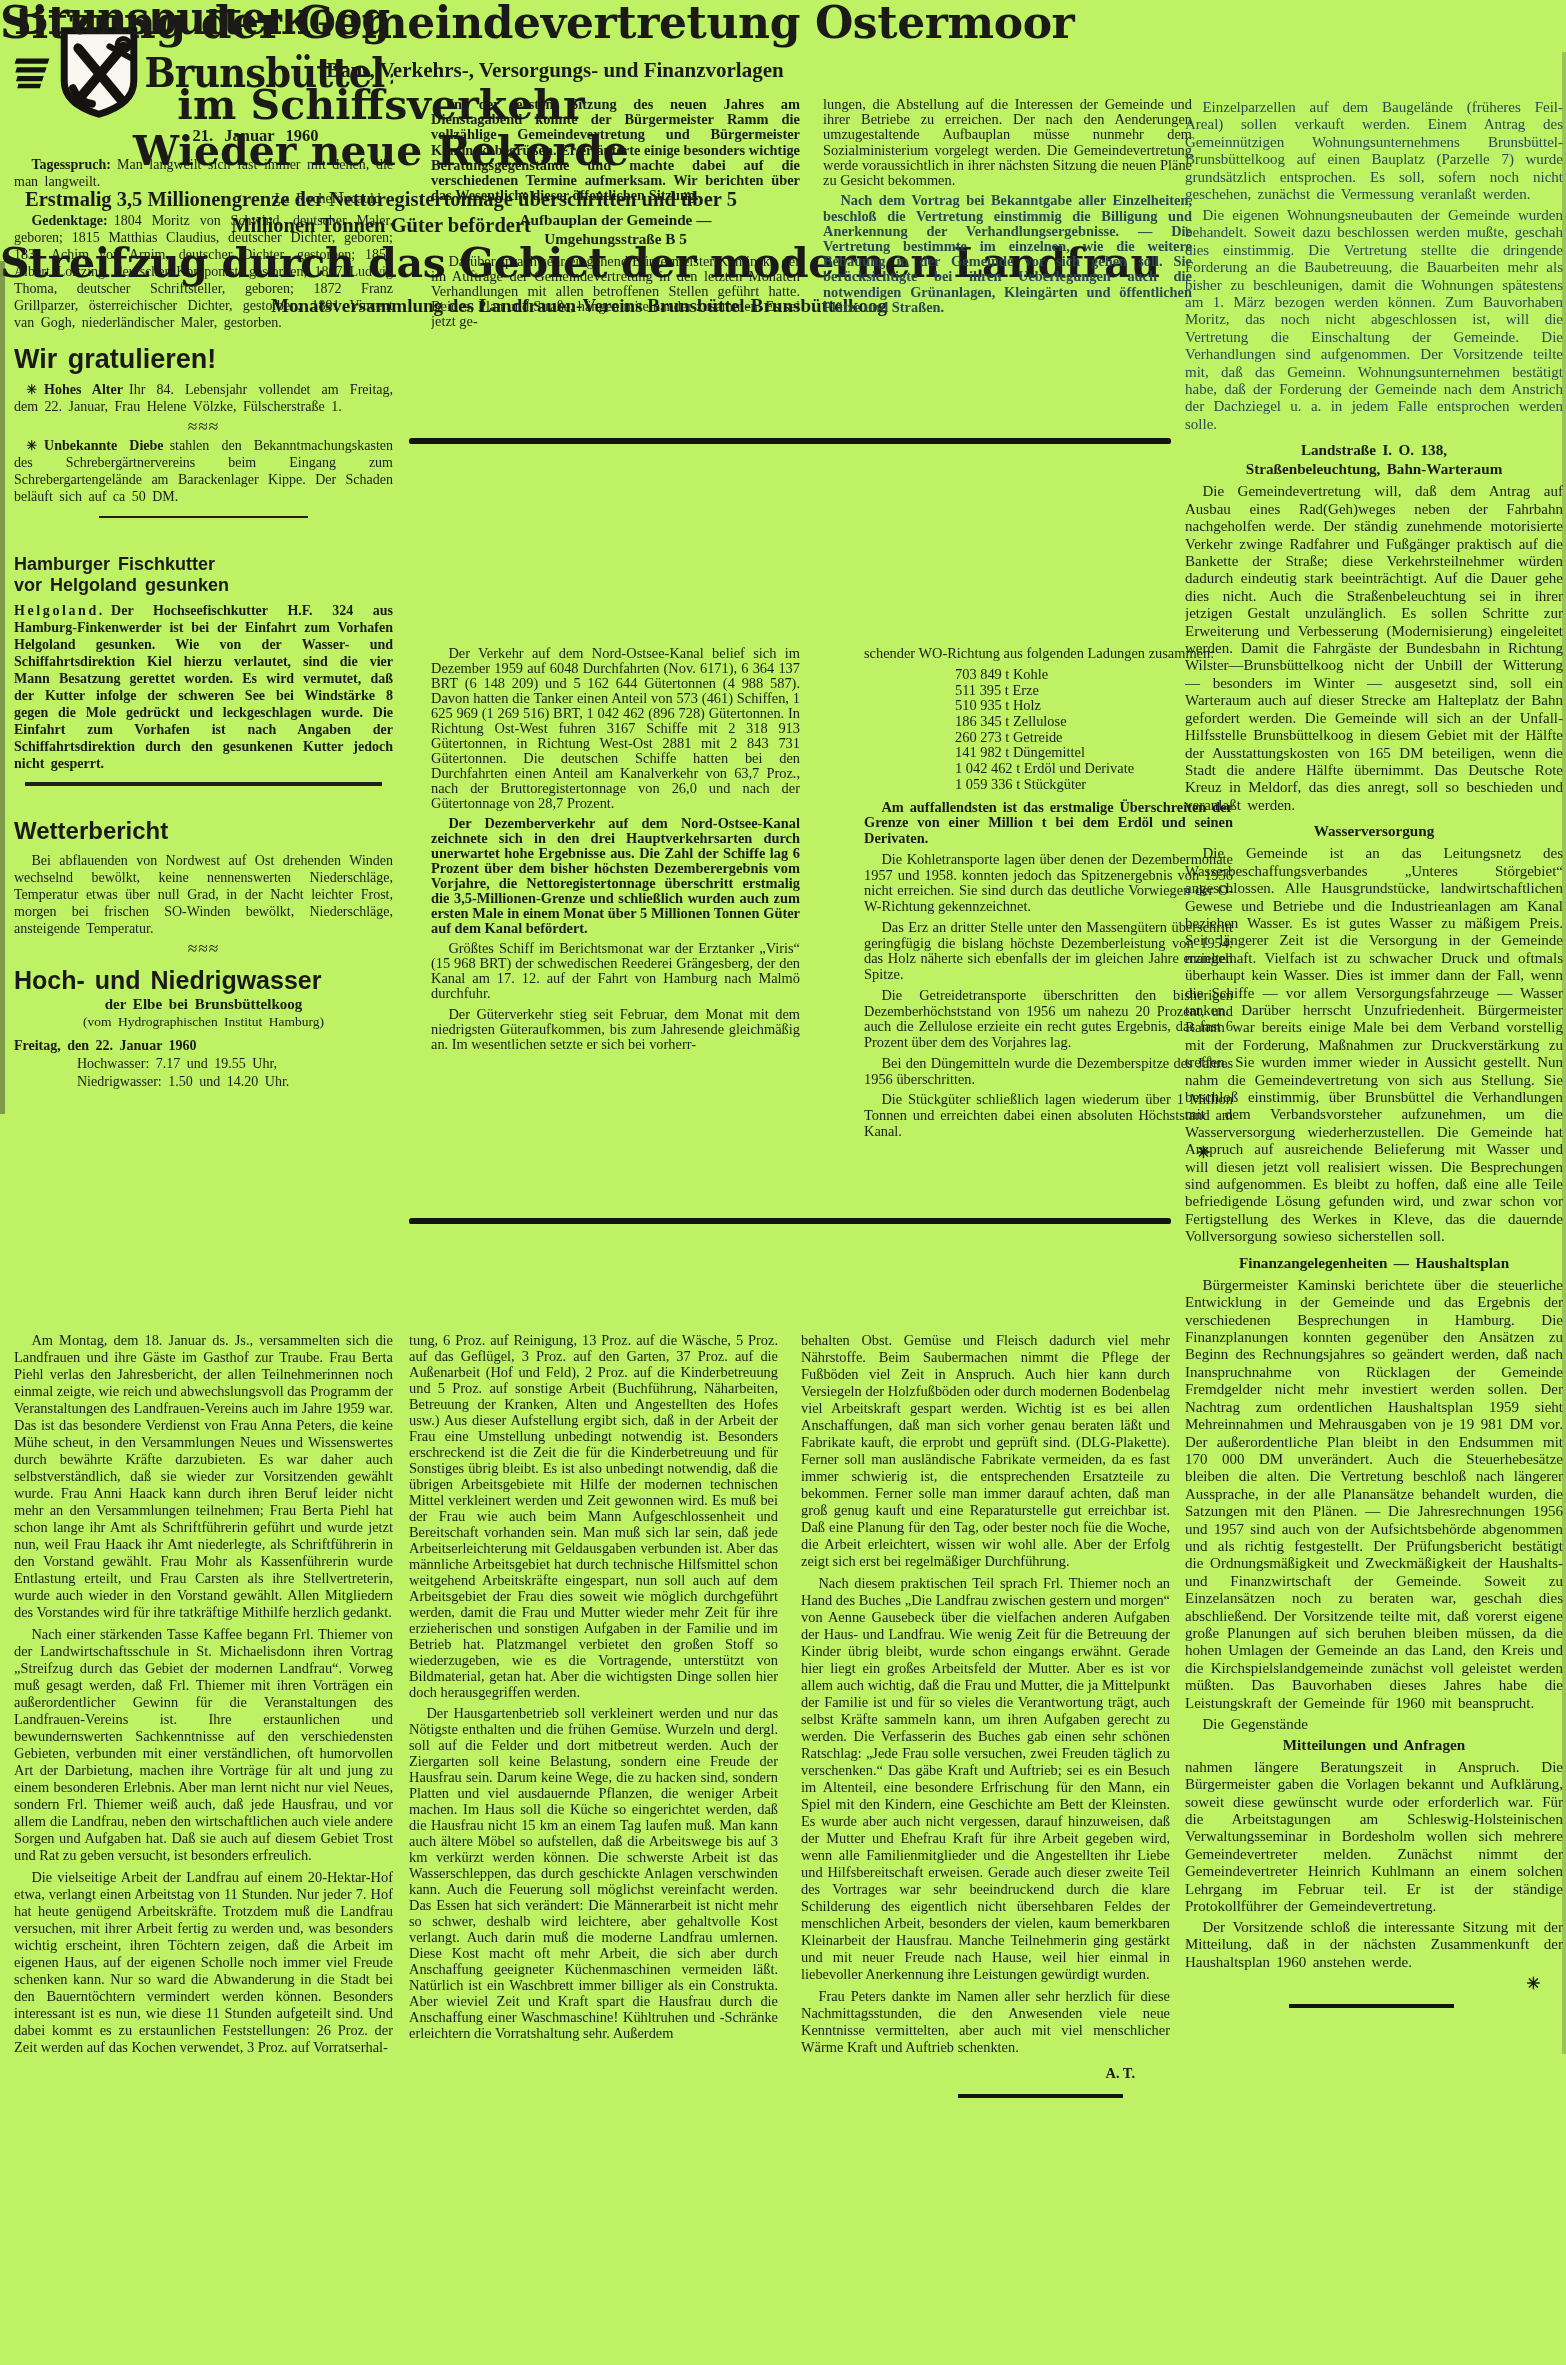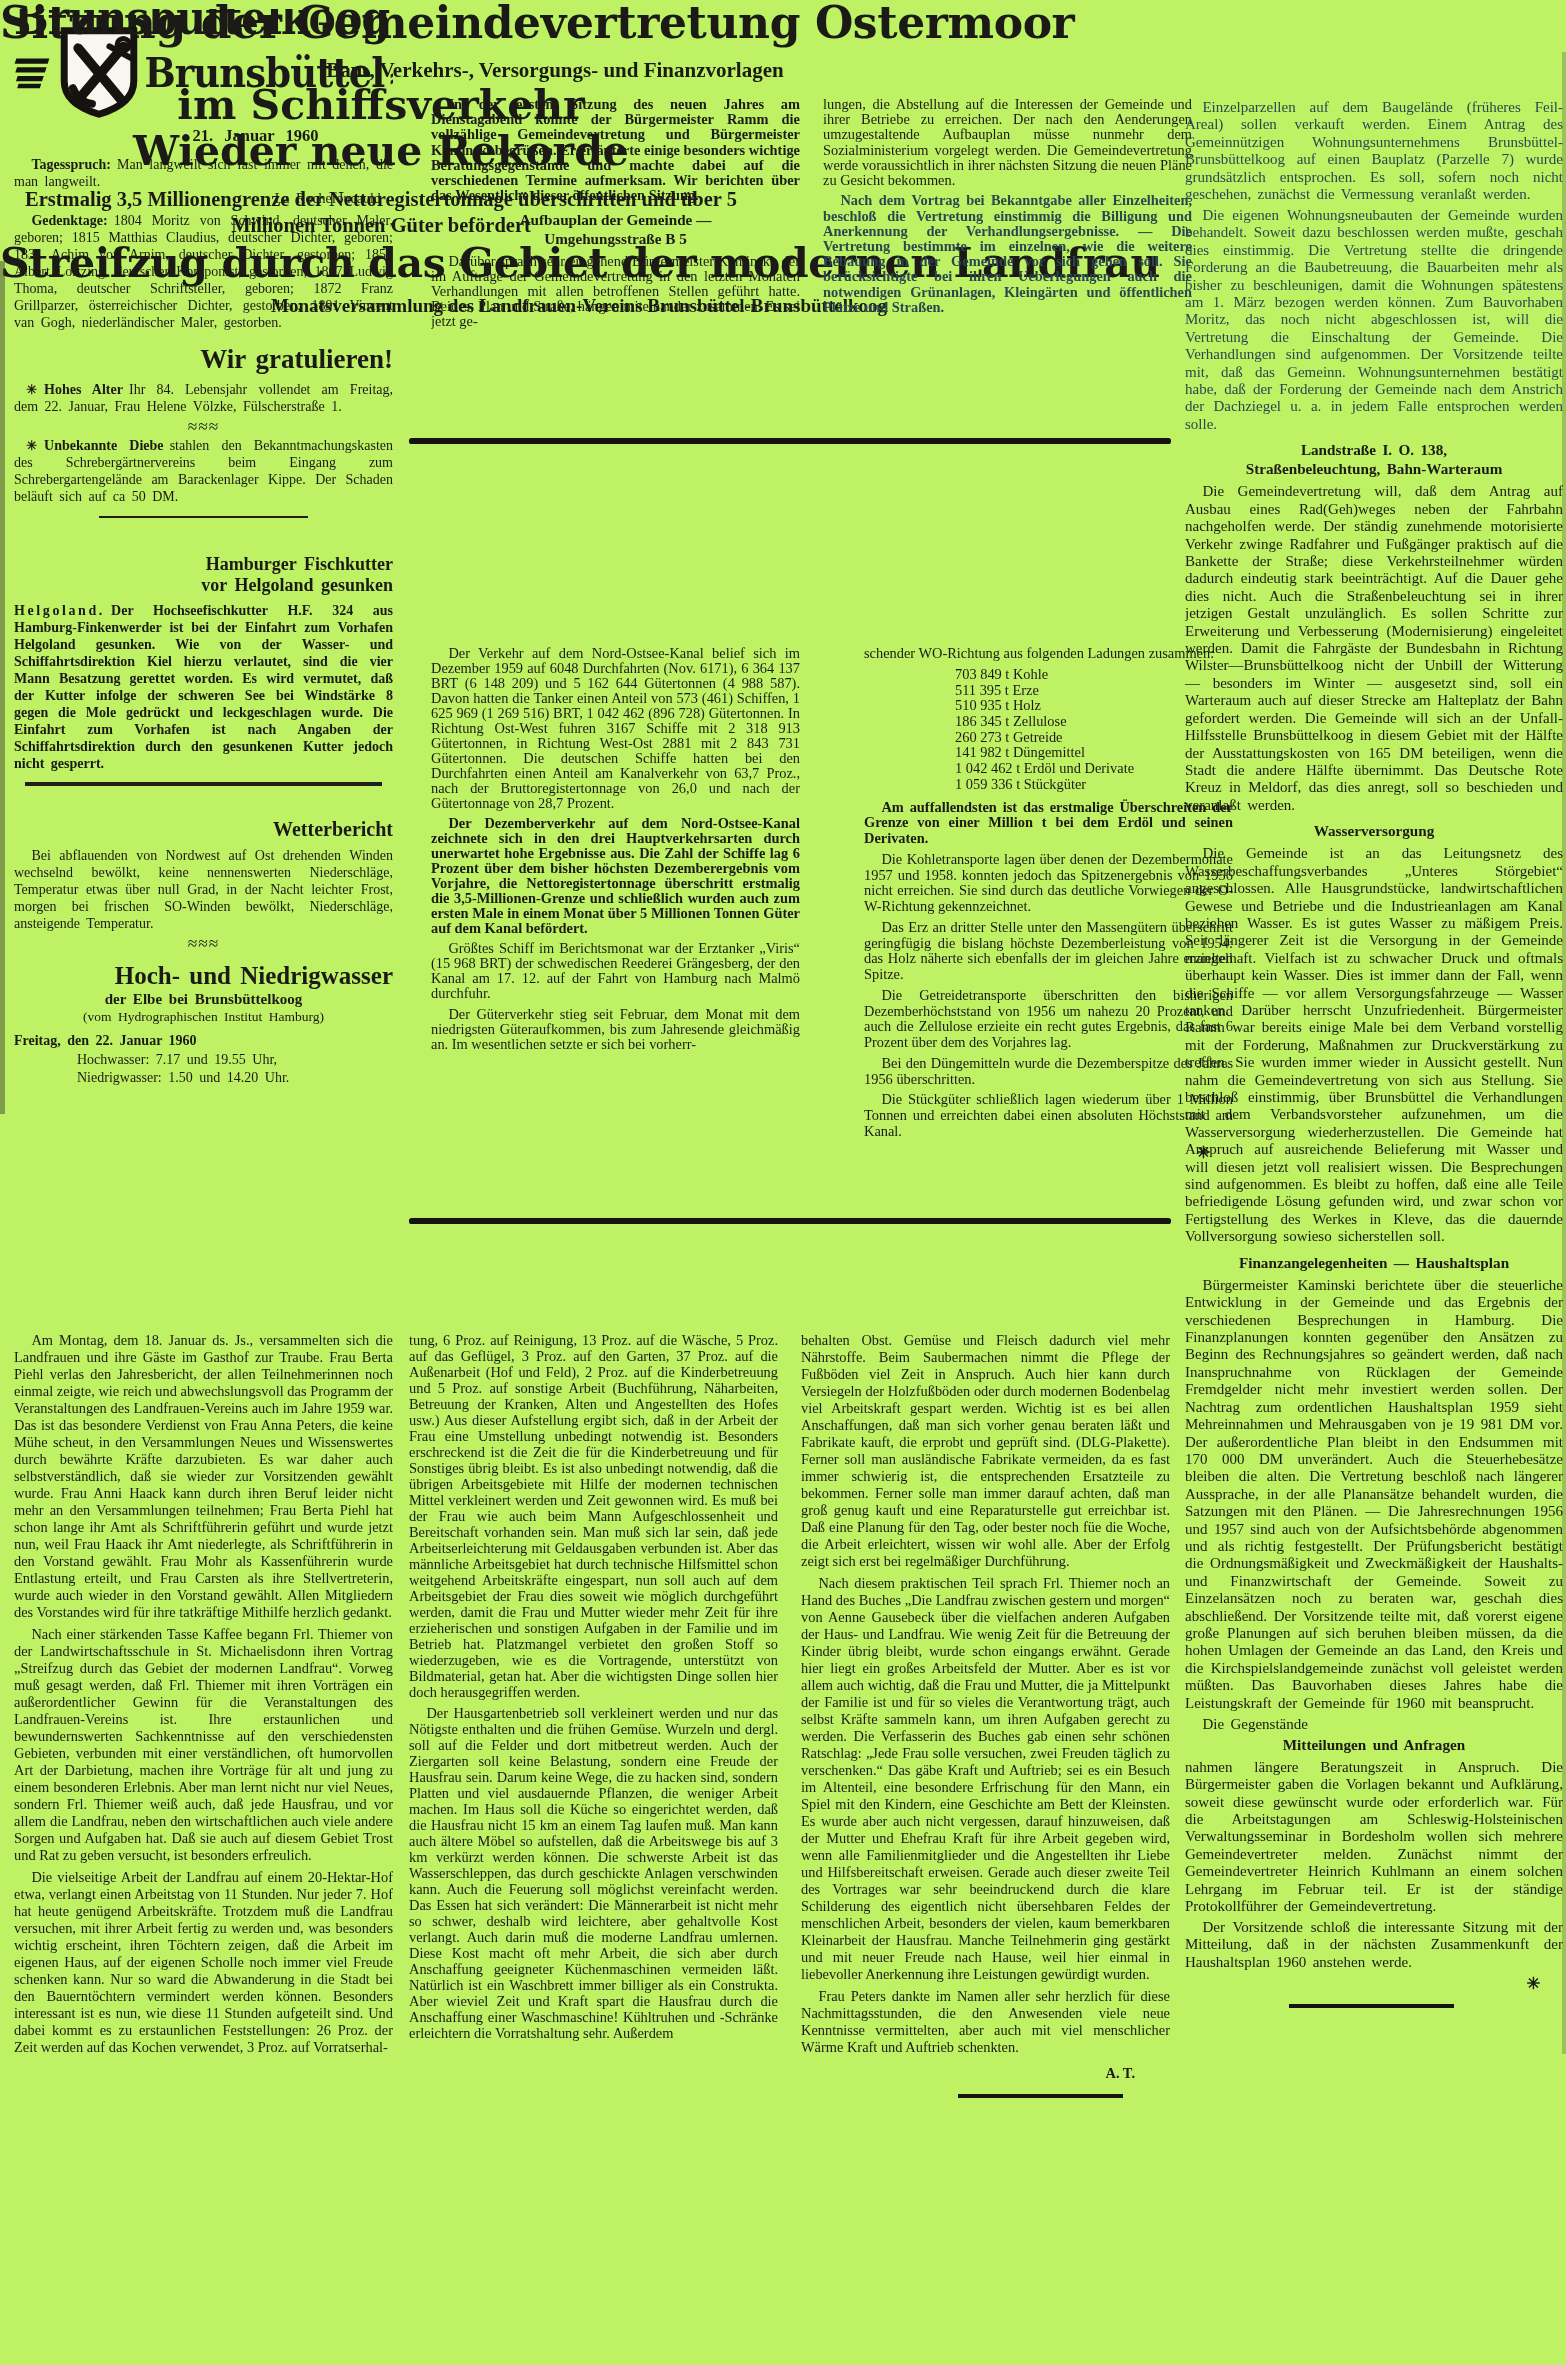--- a/index.html
+++ b/index.html
@@ -19,24 +19,24 @@
   #rail{left:14px;top:8.7px;width:379px;height:1225px;font-size:14px;line-height:17px;word-spacing:3px;}
   .masthead{text-align:left;margin-bottom:3.5px;}
   .mast-line1{font-family:"DejaVu Serif",serif;font-weight:bold;font-size:41px;letter-spacing:-0.9px;
               transform:scaleY(1.12);transform-origin:left top;white-space:nowrap;}
   .mast-line2{display:flex;align-items:center;gap:5.2px;margin-top:1.7px;}
   .mast-line2 .mast-word{font-family:"DejaVu Serif",serif;font-weight:bold;font-size:37px;letter-spacing:-0.9px;
               transform:scaleY(1.12);white-space:nowrap;}
   .speedlines{width:40px;height:35px;flex:0 0 auto;}
   .crest{width:80px;height:91px;flex:0 0 auto;}
   .date-line{font-weight:bold;font-size:16.5px;text-indent:0;text-align:center;padding-left:104px;margin:8.7px 0 12.2px 0;word-spacing:7px;}
-  .rail-head{font-family:Liberation Serif, serif;font-weight:bold;text-align:right;text-indent:0;line-height:1.12;margin:12.2px 0 7px 0;}
+  .rail-head{font-family:Liberation Sans, sans-serif;font-weight:bold;text-align:left;text-indent:0;line-height:1.12;margin:12.2px 0 7px 0;}
   .rail-head.h-grat{font-size:27px;}
   .rail-head.h-kutter{font-size:18px;letter-spacing:0;margin-top:36px;}
-  .rail-head.h-wetter{font-size:20px;margin-top:32px;}
+  .rail-head.h-wetter{font-size:24px;margin-top:32px;}
   .rail-head.h-wasser{font-size:25px;}
   .rail-sub1{font-weight:bold;text-align:center;text-indent:0;font-size:15px;margin:0;}
   .rail-sub2{text-align:center;text-indent:0;font-size:13.5px;margin:0 0 7px 0;}
   .tide-date{font-weight:bold;text-indent:0;margin:1.7px 0;}
   .tide-row{text-indent:0;padding-left:63px;margin:0.9px 0;}
   .tide-row .tide-label{font-weight:normal;}
   .squiggle{text-align:center;font-size:17.4px;line-height:12.2px;letter-spacing:0.9px;margin:5.2px 0;color:#23221f;}
   .rail-divider{height:2.6px;background:#211f1c;width:55%;margin:10.4px auto;}
   .rail-divider.long{width:94%;height:3.5px;}
   .kutter-body{font-weight:bold;}

